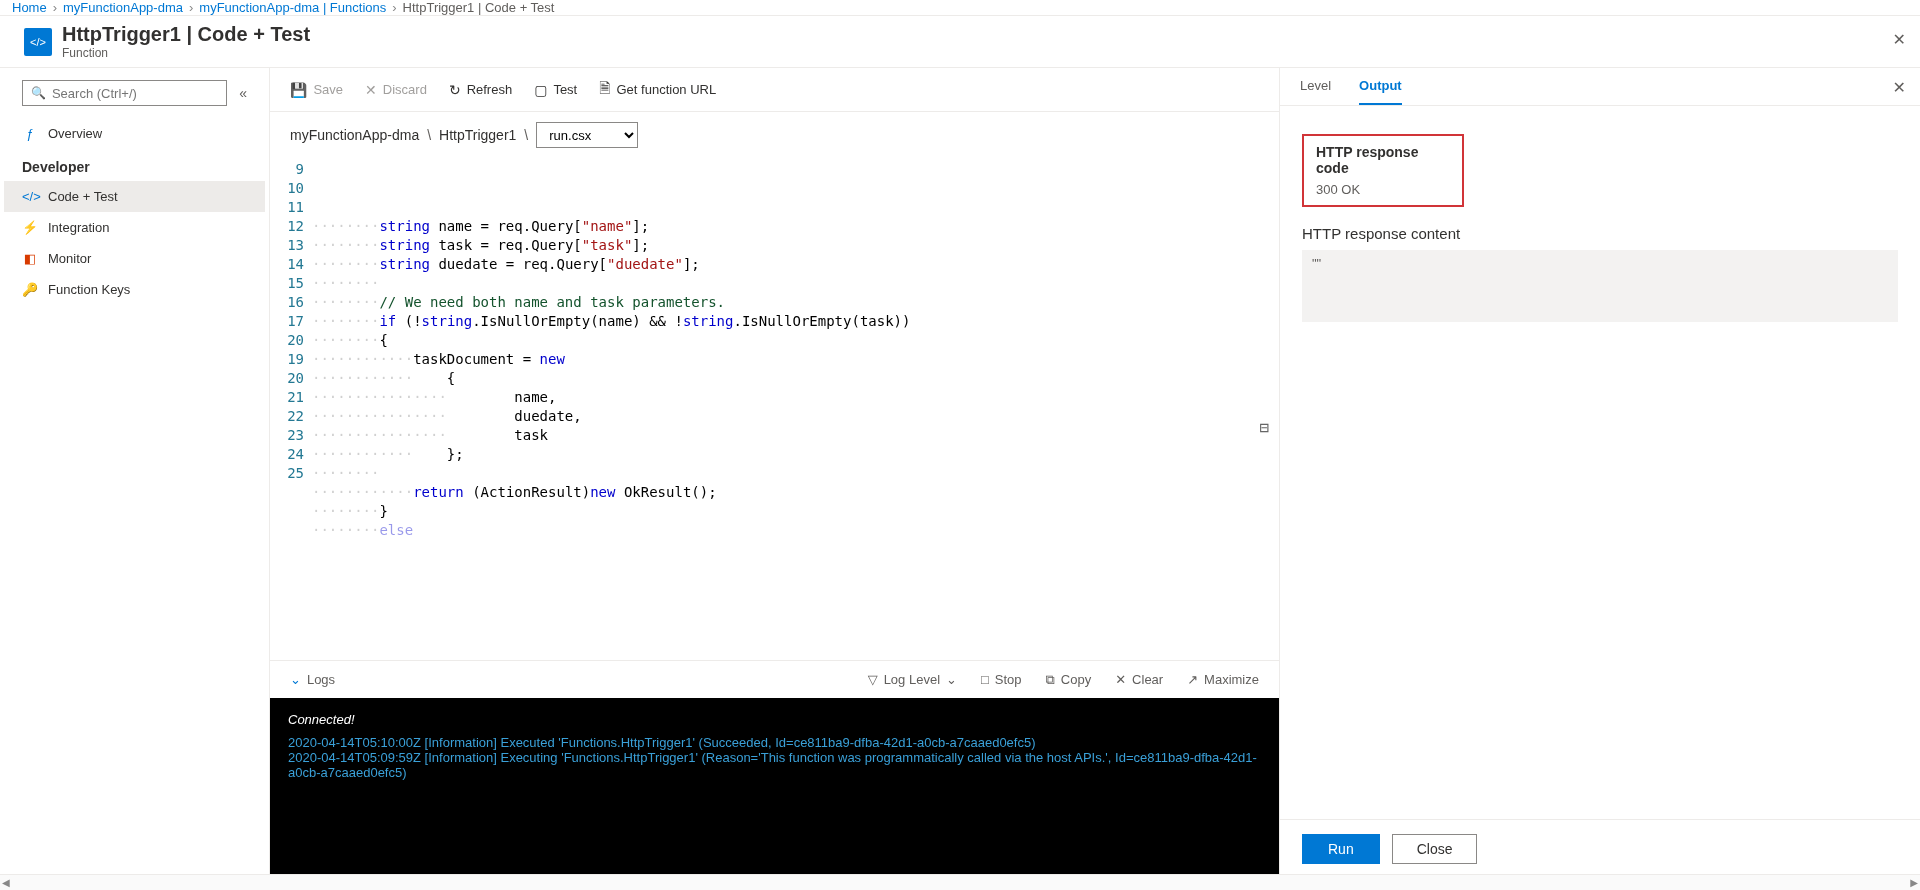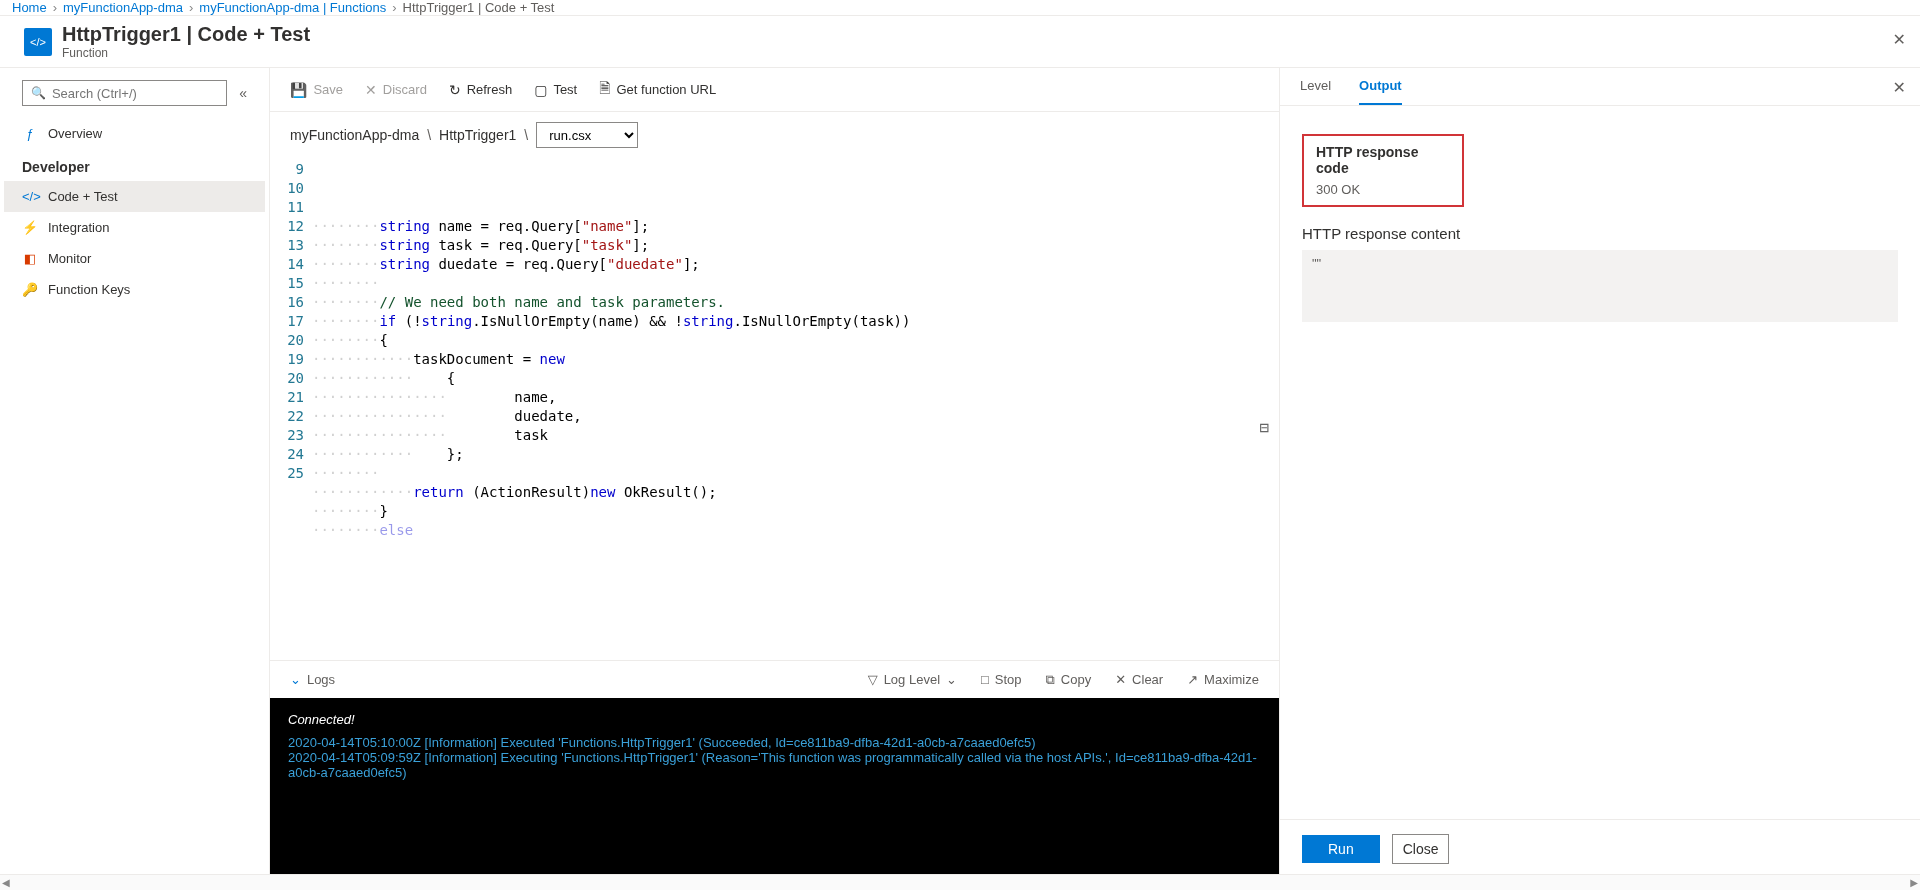--- a/index.html
+++ b/index.html
@@ -262,35 +262,34 @@
     height:72px;
     padding:6px 10px;
     color:#605e5c;
     font-size:13px;
   }
   .rp-footer{
     border-top:1px solid #edebe9;
     padding:14px 22px;
     display:flex;
     gap:12px;
-    align-items:center;
   }
   .btn-primary{
     background:#0078d4;
     color:#fff;
     border:none;
     padding:6px 26px;
     cursor:pointer;
     font-size:14px;
   }
   .btn-secondary{
     background:#fff;
     color:#323130;
     border:1px solid #8a8886;
-    padding:6px 10px;
+    padding:6px 24px;
     cursor:pointer;
     font-size:14px;
   }
   .bottom-scroll{
     position:absolute;
     bottom:0; left:0; right:0;
     height:16px;
     border-top:1px solid #edebe9;
     background:#fafafa;
     display:flex;

